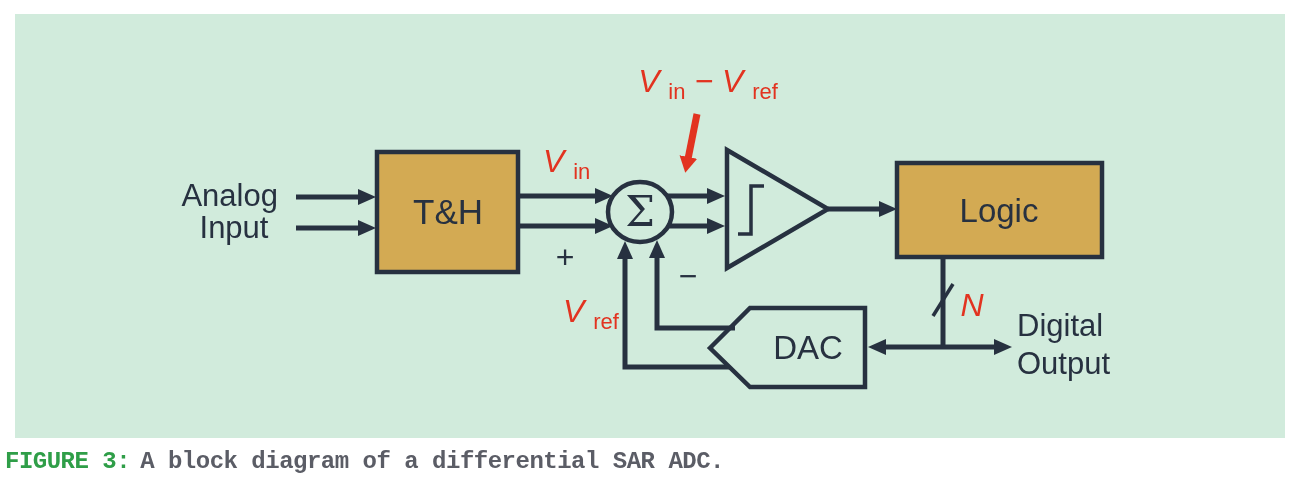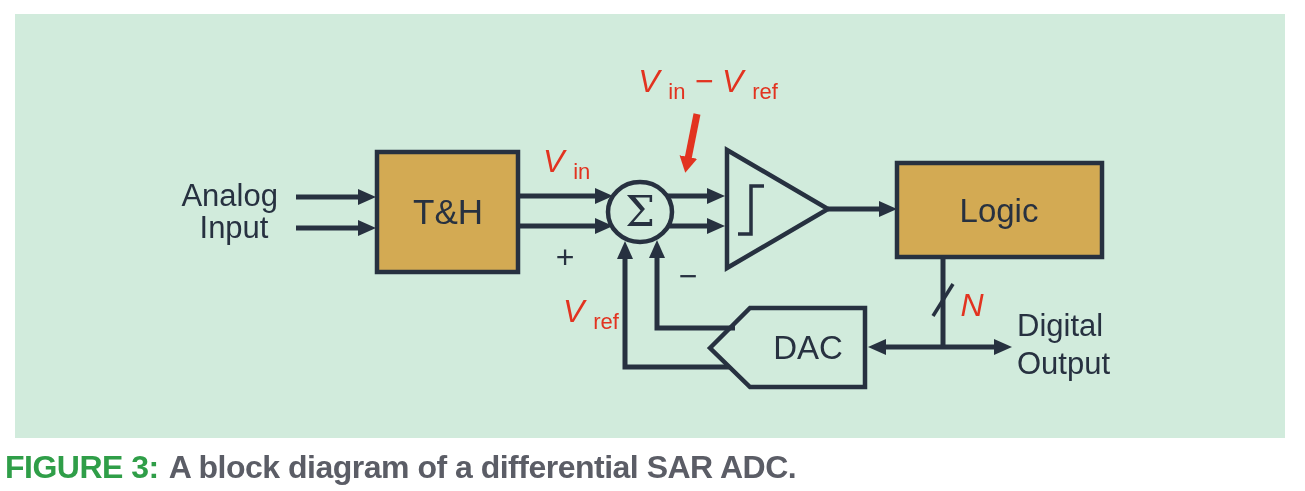--- a/index.html
+++ b/index.html
@@ -22,22 +22,22 @@
   .txt   {fill:var(--ink);font-family:"Liberation Sans",sans-serif;font-size:31px;}
   .txt-lg{font-size:35px;}
   .txt-md{font-size:33px;}
   .sign  {font-size:32px;}
   .redtx {fill:var(--red);font-family:"Liberation Sans",sans-serif;font-size:32px;font-style:italic;}
   .sub   {font-size:22px;font-style:normal;}
   .sigma {fill:var(--ink);font-family:"DejaVu Serif",serif;font-size:42px;}
   
   .caption{
     position:absolute;left:5px;top:448px;width:1295px;
-    font-family:Liberation Sans, sans-serif;
-    font-weight:bold;font-size:32px;line-height:1.2;letter-spacing:-0.5px;
+    font-family:Liberation Mono, monospace;
+    font-weight:bold;font-size:24px;line-height:1.2;letter-spacing:-0.5px;
     white-space:nowrap;
   }
   .caption .cap-label{color:var(--caption-label);}
   .caption .cap-text {color:var(--caption-text);margin-left:10px;}
 </style>
 </head>
 <body>
 
 <div class="stage">
   <svg width="1305" height="491" viewBox="0 0 1305 491">

